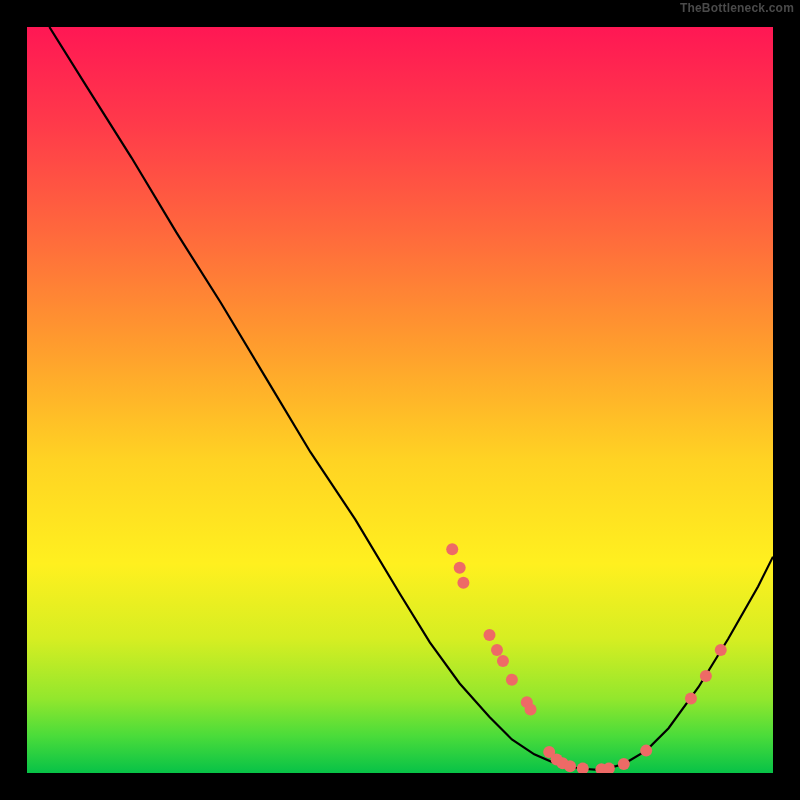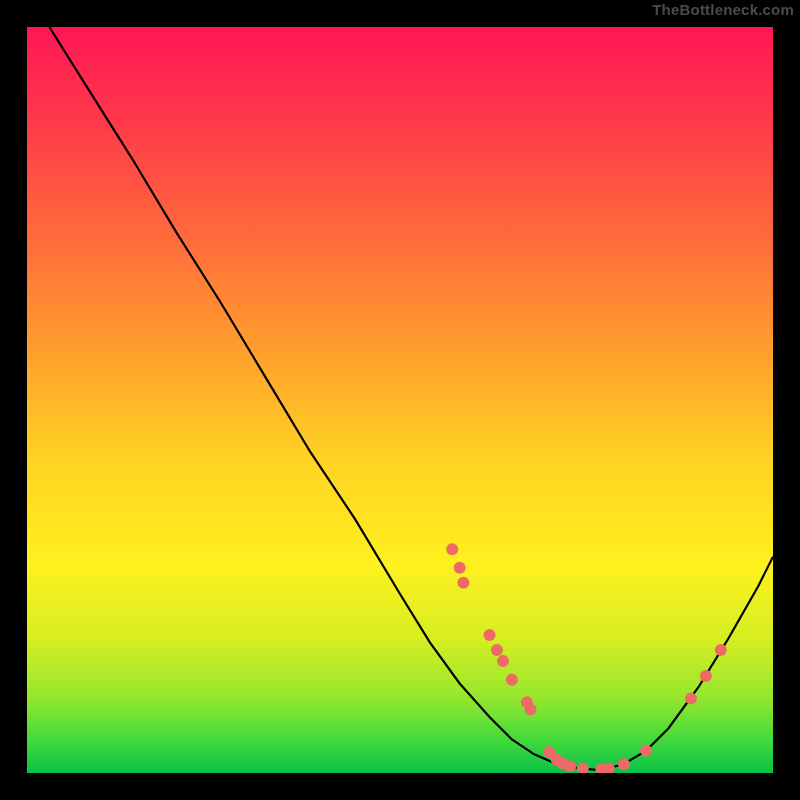--- a/index.html
+++ b/index.html
@@ -15,21 +15,21 @@
     position: relative;
     width: 800px;
     height: 800px;
     background: #000;
   }
   .watermark {
     position: absolute;
     top: 1px;
     right: 6px;
     color: #4a4a4a;
-    font-size: 15px;
+    font-size: 12px;
     font-weight: bold;
     letter-spacing: 0.2px;
     z-index: 20;
   }
   .plot {
     position: absolute;
     left: 27px;
     top: 27px;
     width: 746px;
     height: 746px;

